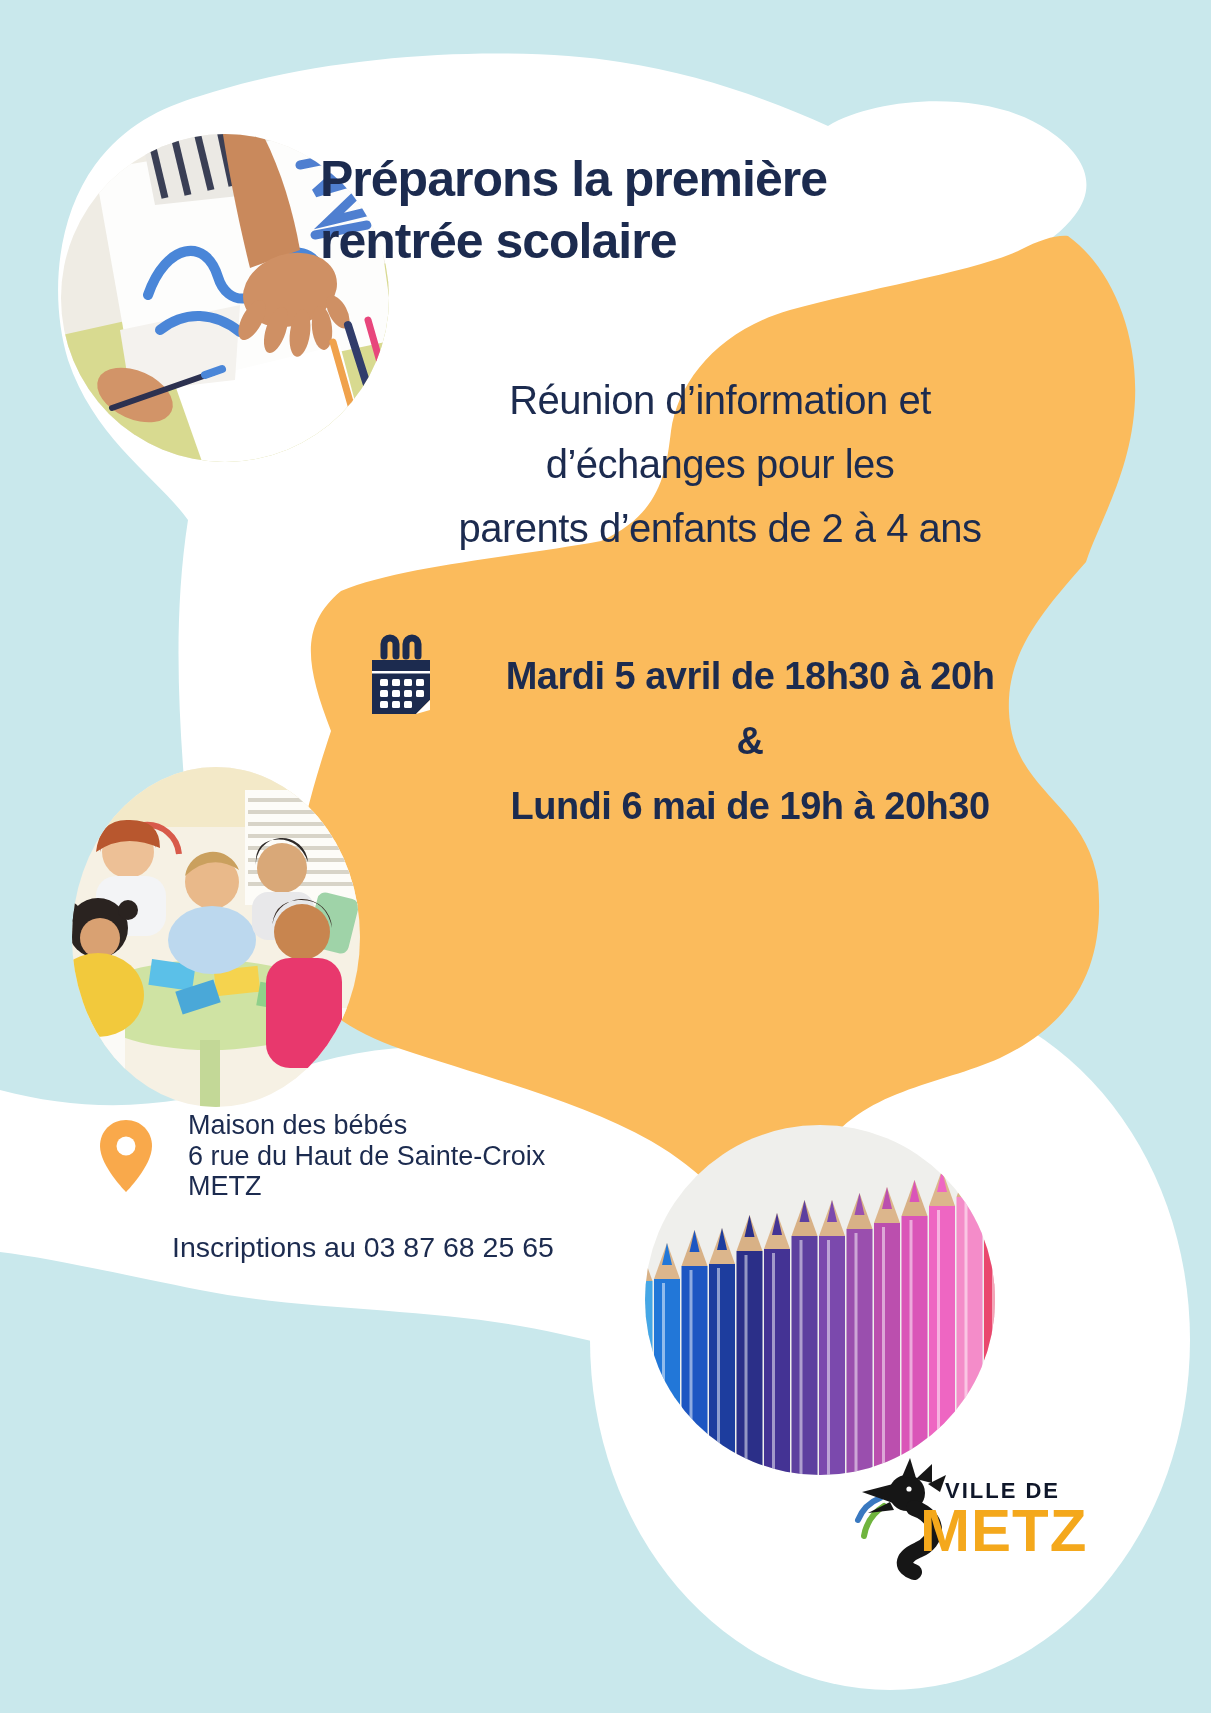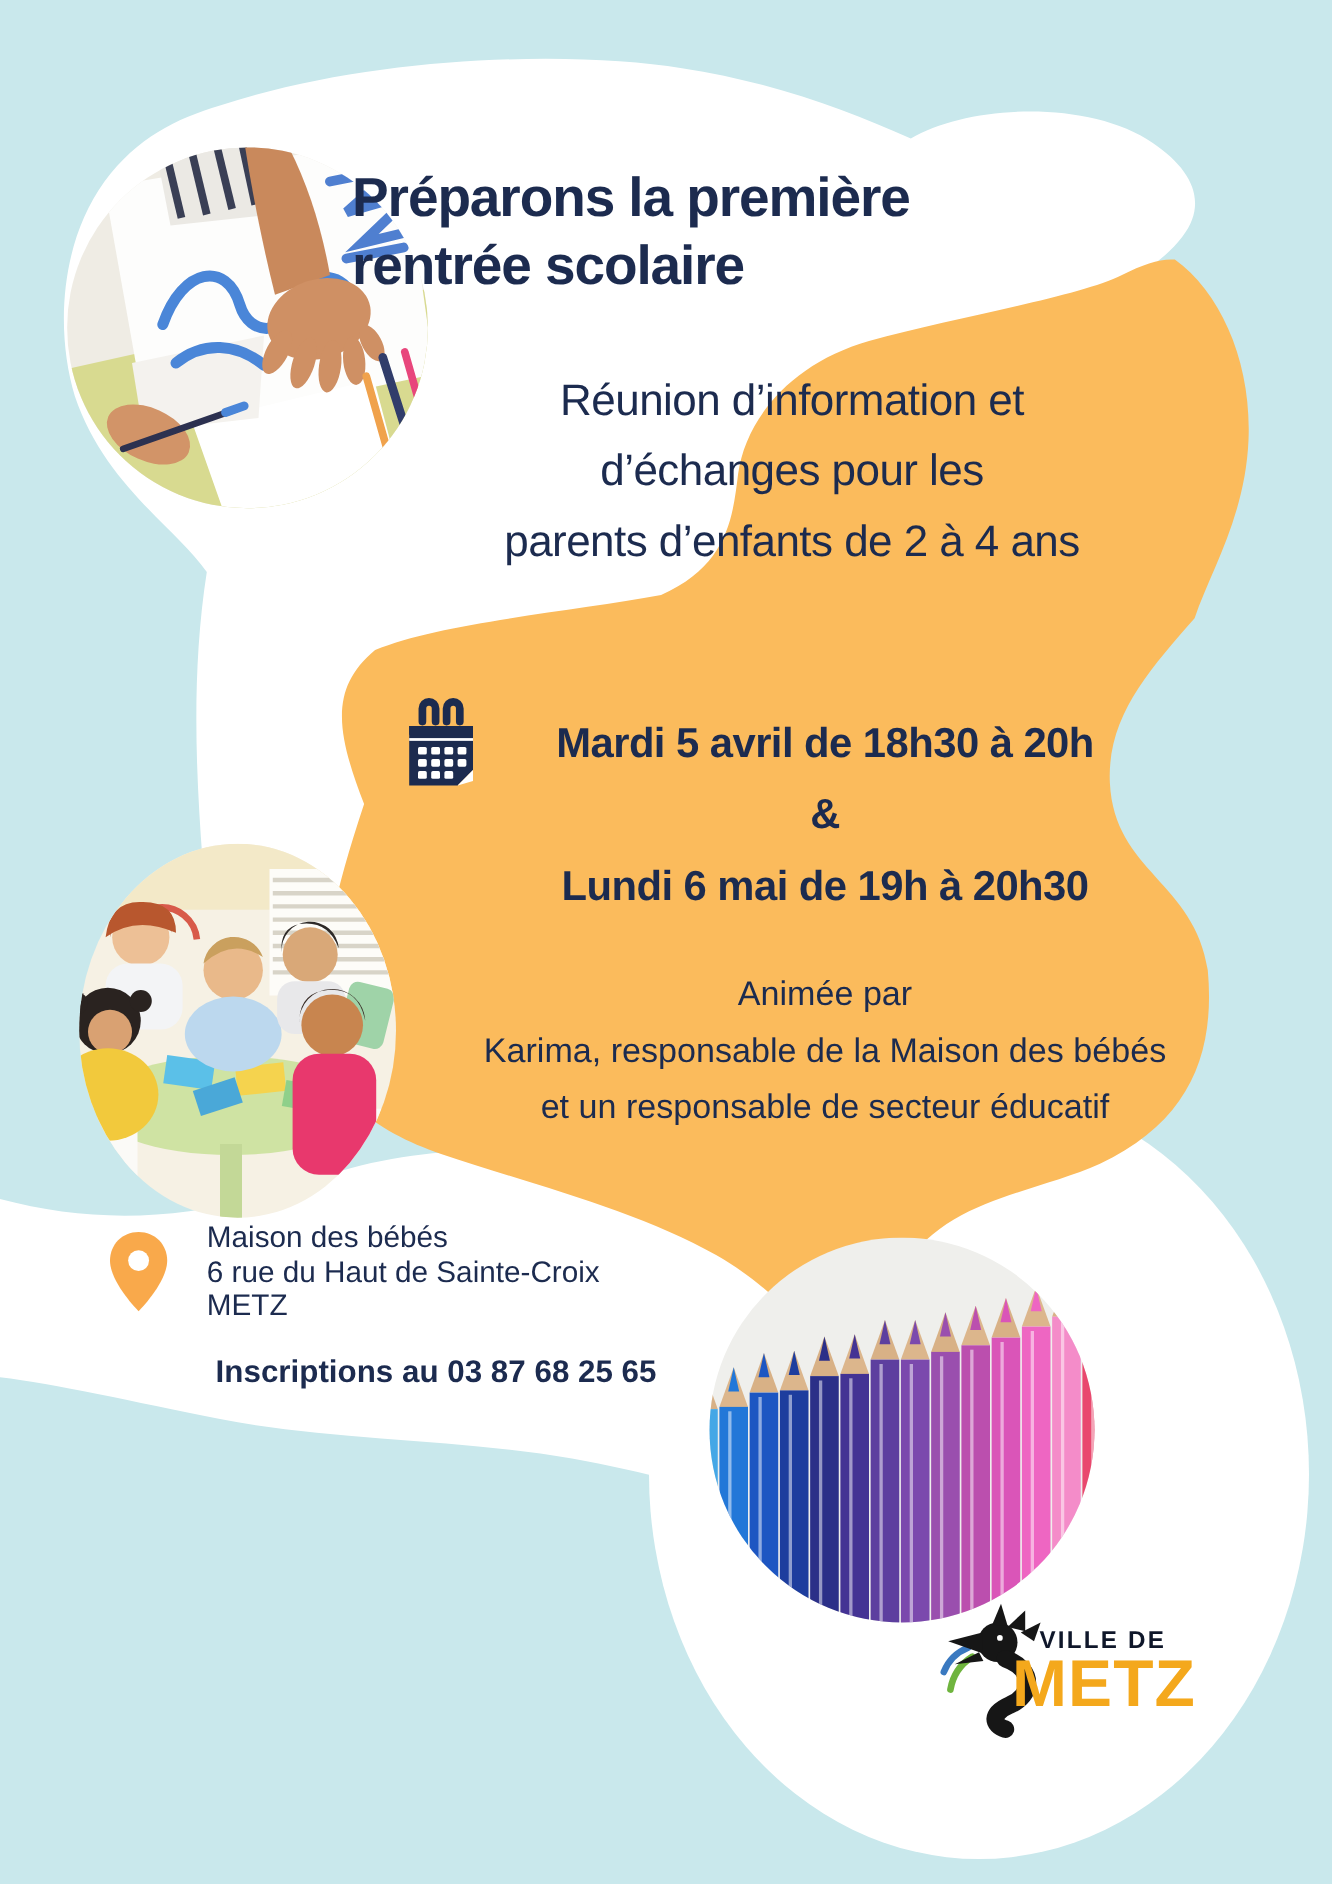--- a/index.html
+++ b/index.html
@@ -14,21 +14,21 @@
   }
   .abs{position:absolute;}
   svg{display:block;}
   .title{
     left:320px;top:148px;width:800px;
     text-align:left;
     font-size:50px;font-weight:700;line-height:62px;letter-spacing:-1px;
     z-index:6;
   }
   .subtitle{
-    left:330px;top:332px;width:780px;
+    left:330px;top:368px;width:780px;
     text-align:center;
     font-size:40px;font-weight:400;line-height:64px;letter-spacing:-0.5px;
     z-index:6;
   }
   .dates{
     left:350px;top:644px;width:800px;
     text-align:center;
     font-size:38px;font-weight:700;line-height:65px;letter-spacing:-0.5px;
     z-index:6;
   }
@@ -40,23 +40,22 @@
   }
   .address{
     left:188px;top:1110px;width:480px;
     text-align:left;
     font-size:27px;font-weight:400;line-height:30.5px;
     z-index:6;
   }
   .registration{
     left:172px;top:1231px;width:520px;
     text-align:left;
-    font-size:28.5px;font-weight:700;
-    z-index:6;
-    margin-left:24px;
+    font-size:28.5px;font-weight:400;
+    z-index:6;
   }
   .logo-villede{
     left:945px;top:1478px;width:140px;
     font-size:22px;font-weight:700;letter-spacing:2px;color:#0f172a;
     z-index:7;
   }
   .logo-metz{
     left:920px;top:1496px;width:220px;
     font-size:60px;font-weight:700;letter-spacing:1px;color:#f4a81c;
     z-index:7;
@@ -392,25 +391,20 @@
     <div>d’échanges pour les</div>
     <div>parents d’enfants de 2 à 4 ans</div>
   </div>
 
   <div class="abs dates">
     <div>Mardi 5 avril de 18h30 à 20h</div>
     <div>&amp;</div>
     <div>Lundi 6 mai de 19h à 20h30</div>
   </div>
 
-  <div class="abs hosts">
-    <div>Animée par</div>
-    <div>Karima, responsable de la Maison des bébés</div>
-    <div>et un responsable de secteur éducatif</div>
-  </div>
 
   <div class="abs address">
     <div>Maison des bébés</div>
     <div>6 rue du Haut de Sainte-Croix</div>
     <div>METZ</div>
   </div>
 
   <div class="abs registration">Inscriptions au 03 87 68 25 65</div>
 
   <div class="abs logo-villede">VILLE DE</div>

